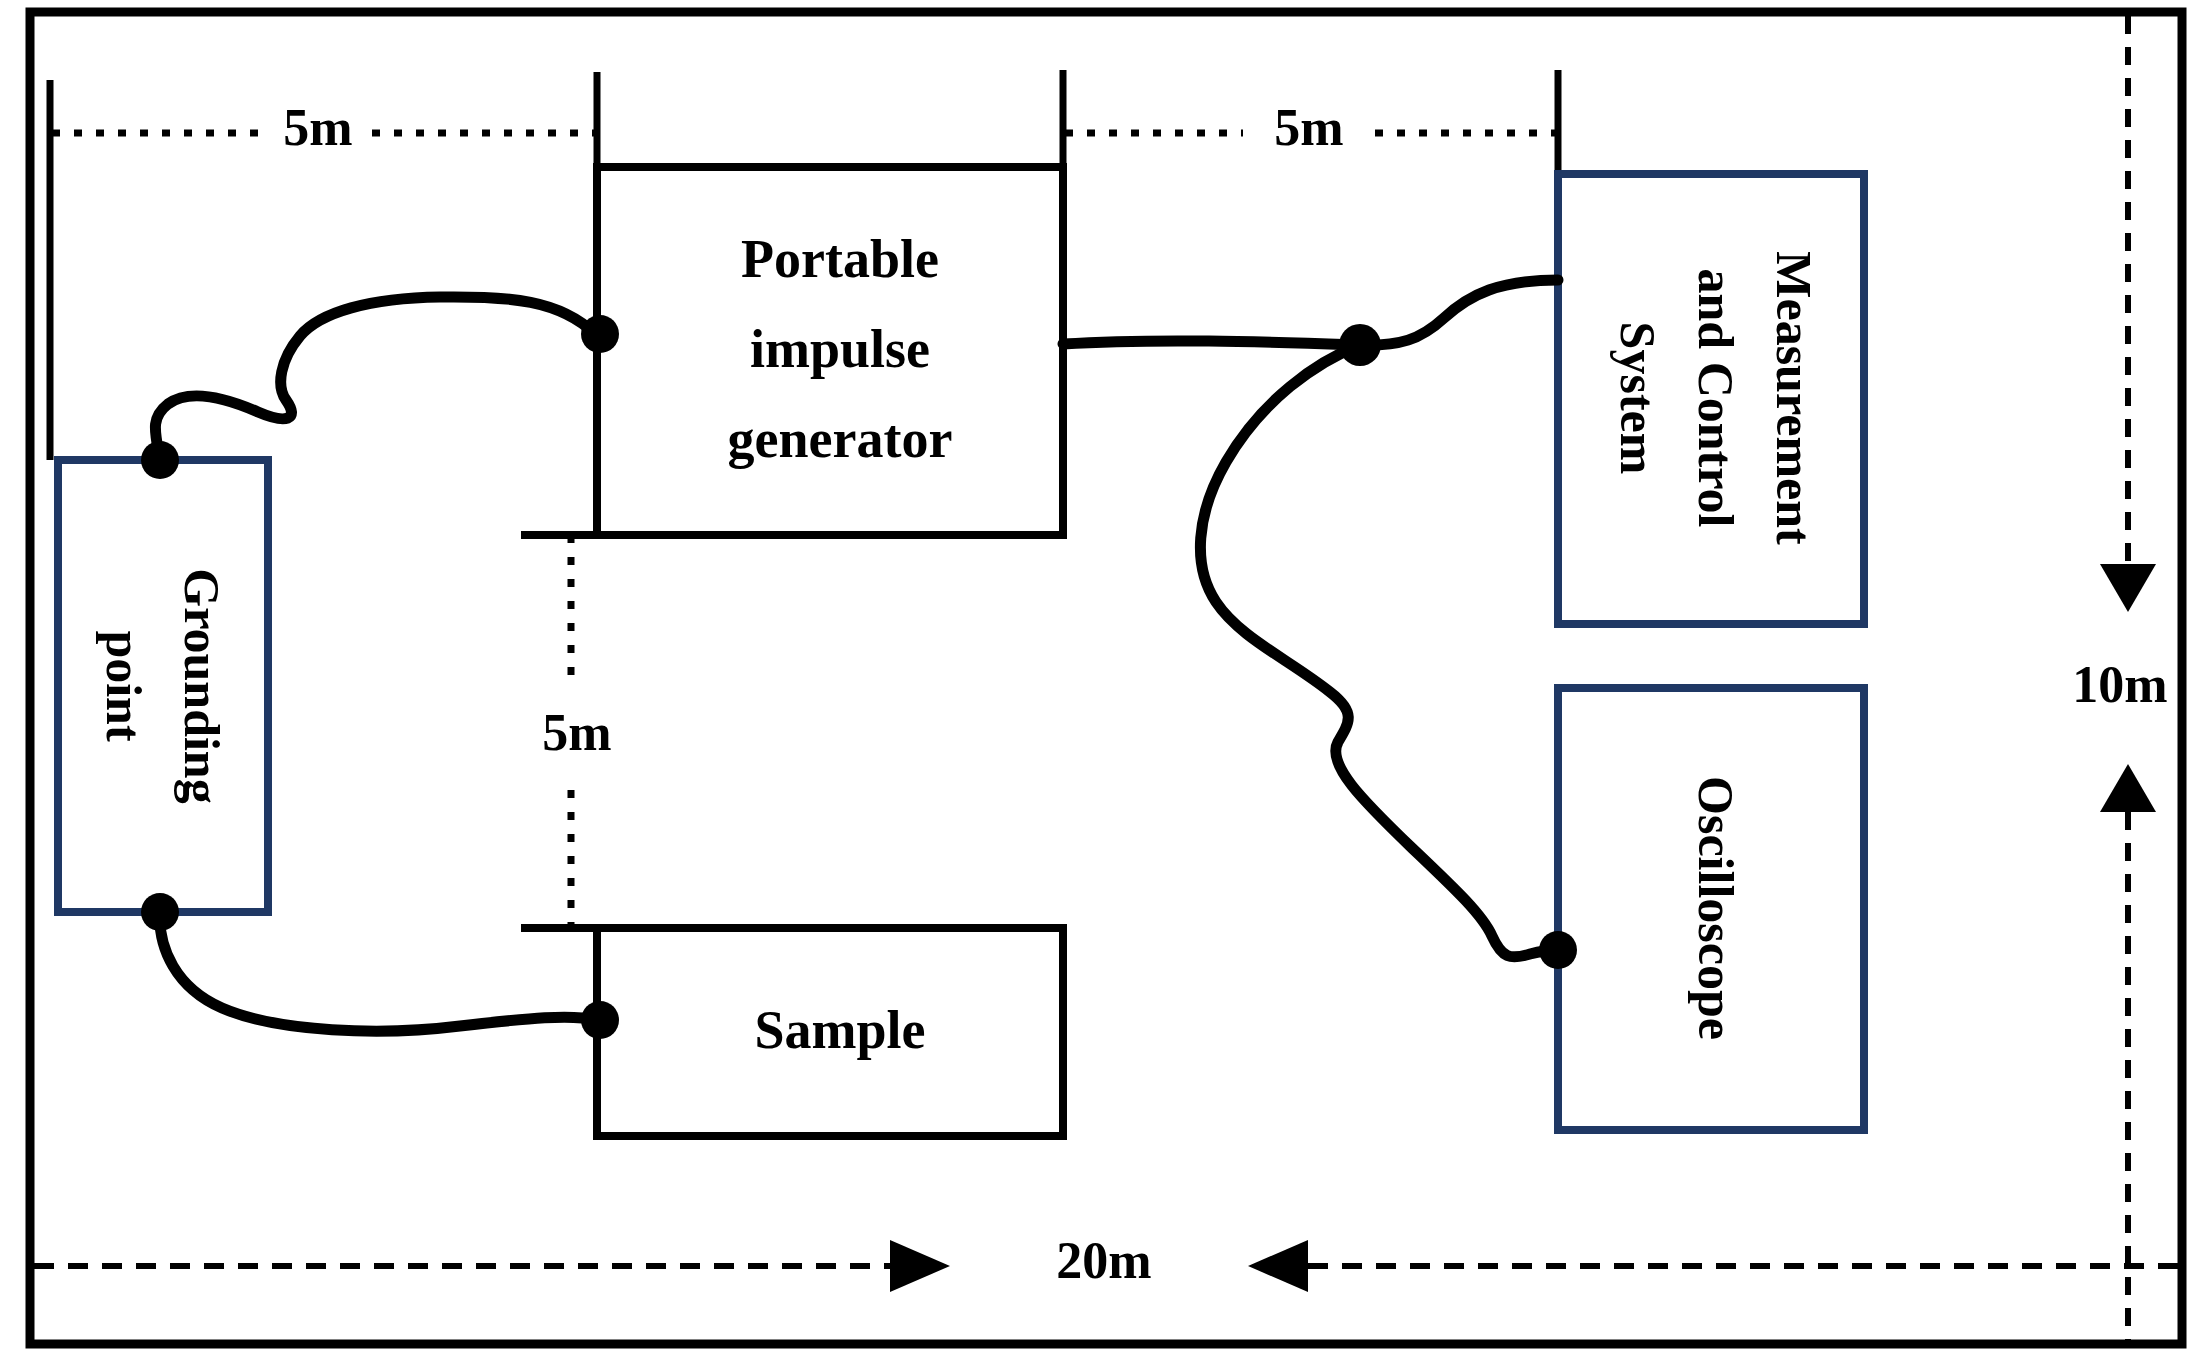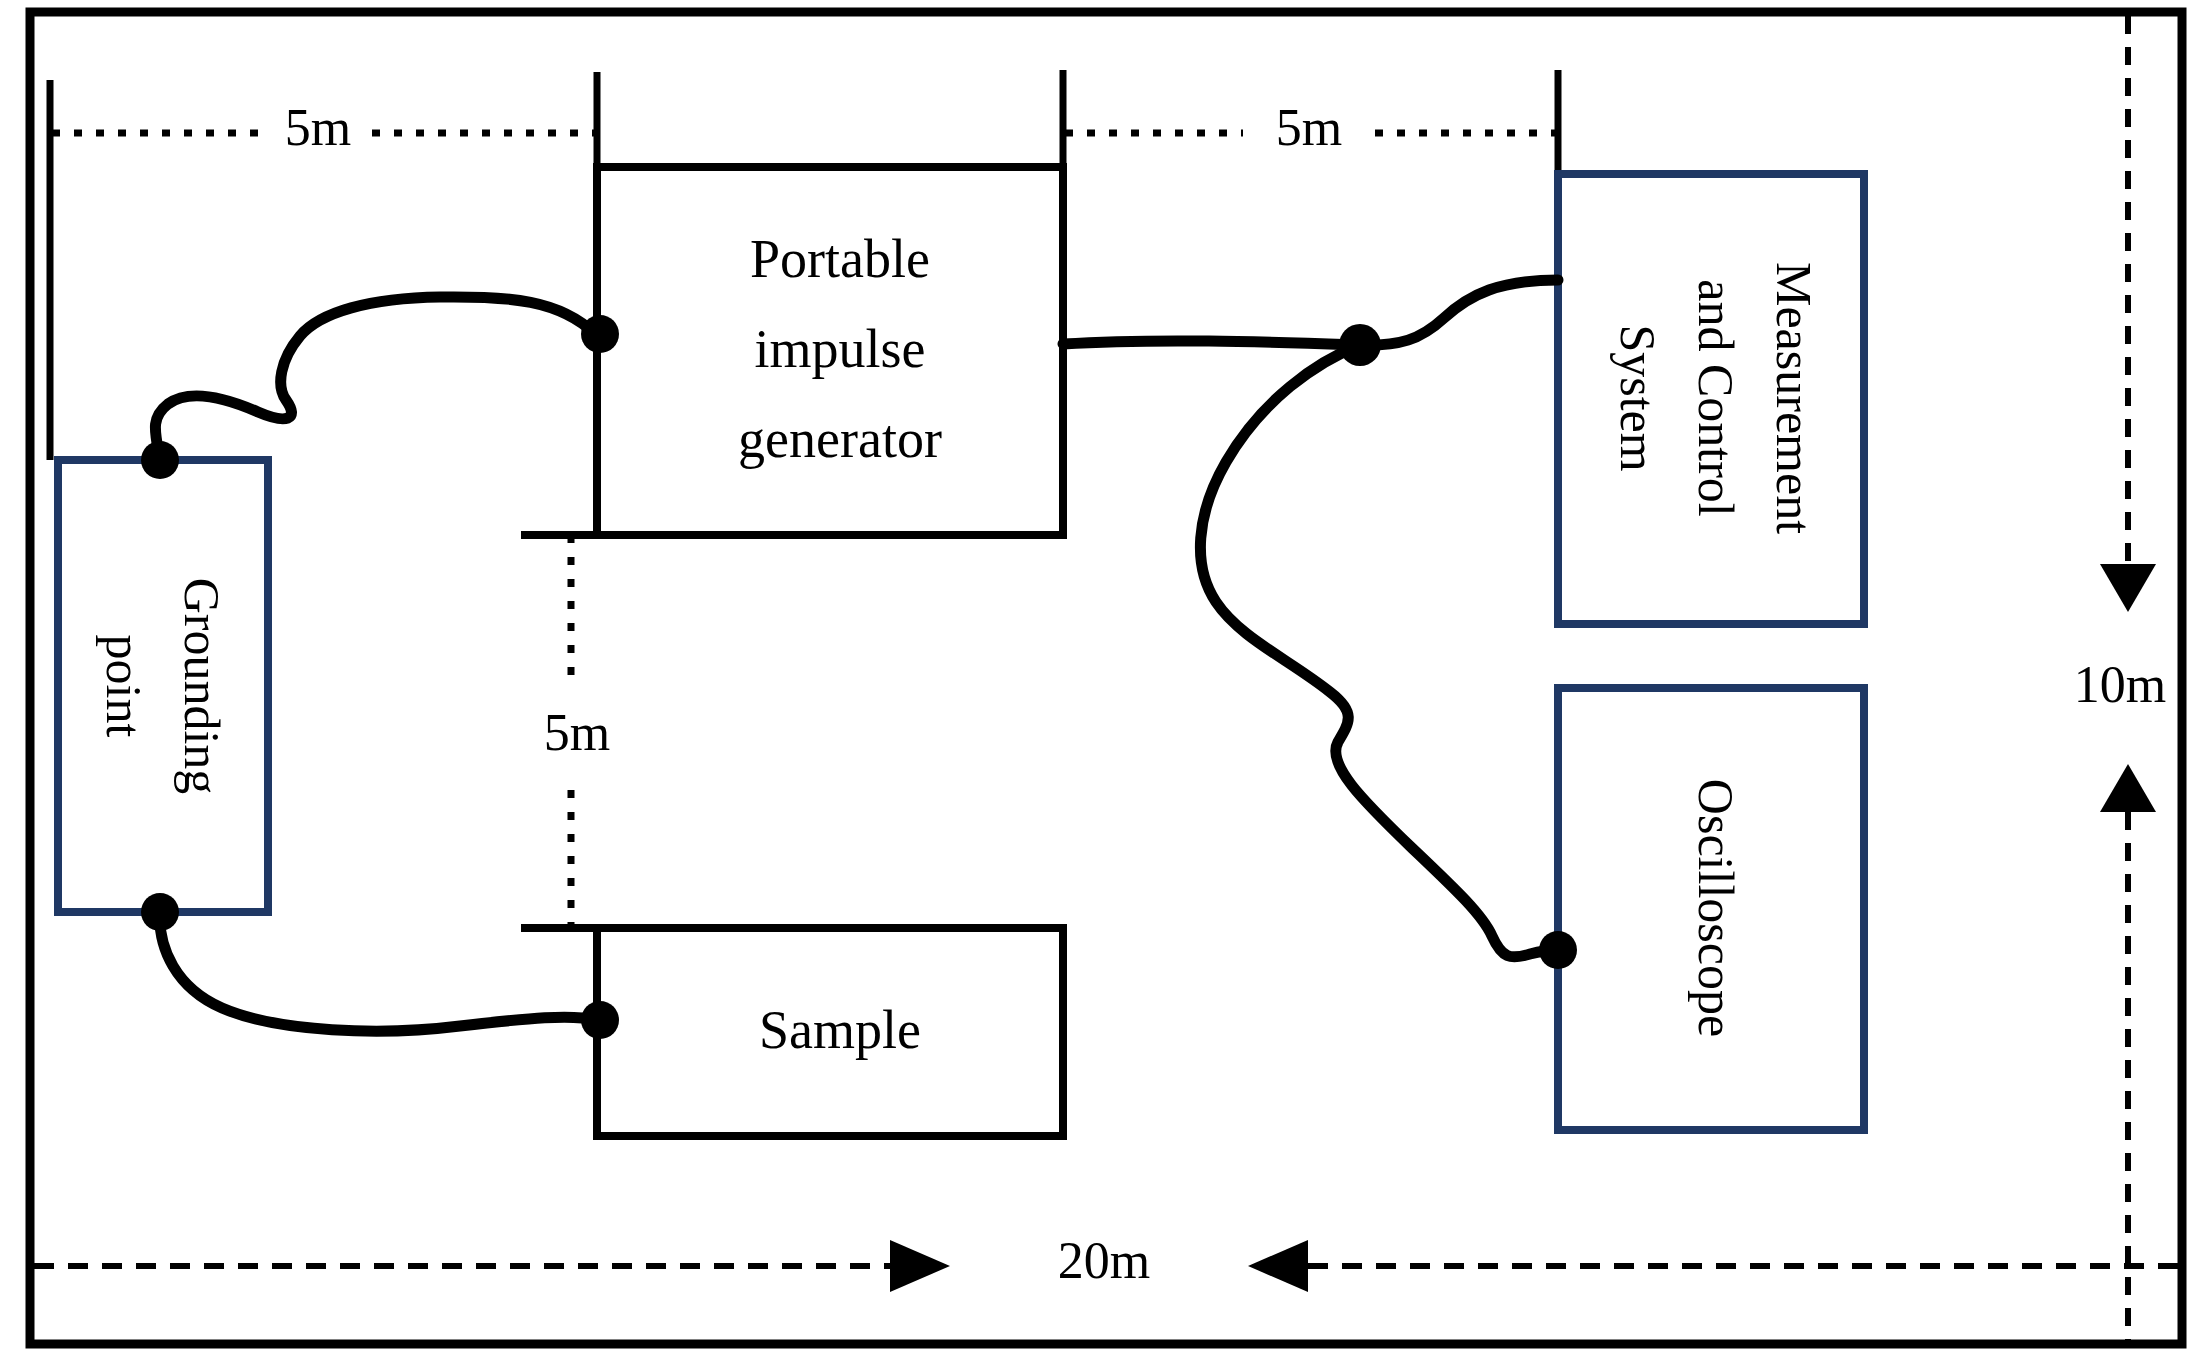--- a/index.html
+++ b/index.html
@@ -10,20 +10,21 @@
   }
   body {
     font-family: "Liberation Serif", "DejaVu Serif", serif;
   }
   #diagram-root {
     position: relative;
     width: 2202px;
     height: 1357px;
     background: #ffffff;
     overflow: hidden;
+    font-weight: bold;
   }
   svg#scene {
     position: absolute;
     top: 0;
     left: 0;
     width: 2202px;
     height: 1357px;
     display: block;
   }
   .box-label {

